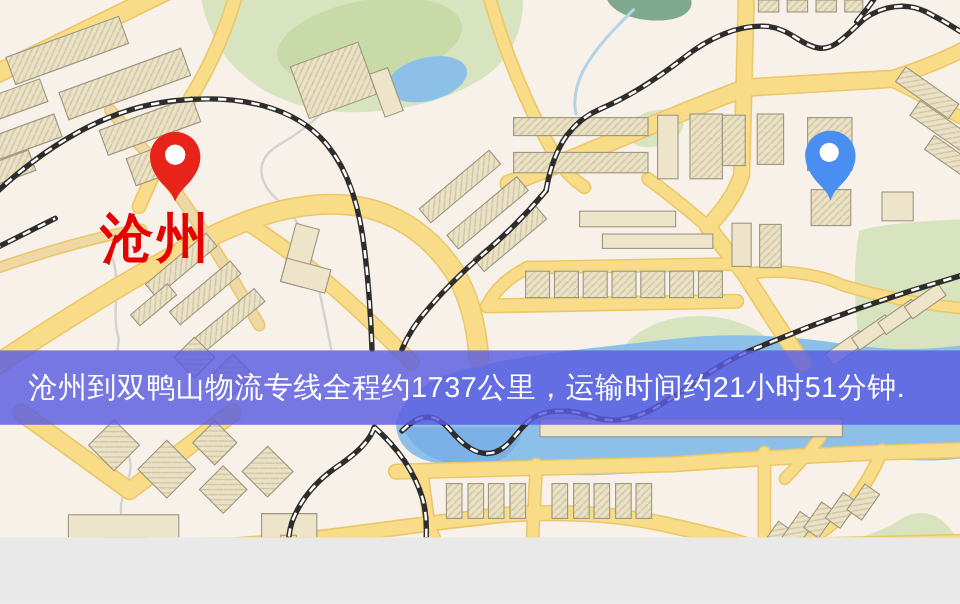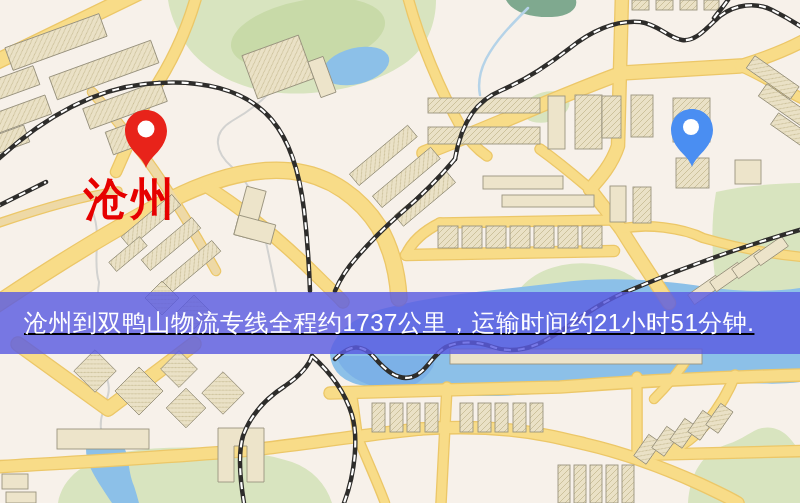--- a/index.html
+++ b/index.html
@@ -1,35 +1,35 @@
 <!DOCTYPE html>
 <html style="--map-bg: #f7f1ea; --road: #f8dc88; --road-edge: #ecc768; --road-tan: #eed9a6; --park: #d8e4bf; --park-dark: #c8daa8; --water: #8cc0e8; --water-deep: #7cb1e7; --pond: #7fa98f; --stream: #d2d2d0; --stream-blue: #b5d3e8; --railway: #2e2d2b; --rail-dash: #ffffff; --building: #ede4ca; --building-line: #9a947f; --banner-bg: rgba(90,92,226,0.82); --banner-text: #ffffff; --origin-pin: #e8231a; --origin-label: #e60000; --dest-pin: #4a8ef2; --dest-label: #2b3ccc;"><head>
 <meta charset="utf-8">
 <style>
   html,body{margin:0;padding:0;background:#e9e9e9;font-family:"Liberation Sans",sans-serif;}
-  .stage{position:relative;width:800px;height:503px;overflow:hidden;background:var(--map-bg,#f7f1ea);}
+  .stage{position:relative;width:800px;height:448px;overflow:hidden;background:var(--map-bg,#f7f1ea);}
   svg{display:block;position:absolute;left:0;top:0;}
   
   .park{fill:var(--park);stroke:none;}
   .park-dark{fill:var(--park-dark);}
   .water{fill:var(--water);}
   .water-deep{fill:var(--water-deep);}
   .pond{fill:var(--pond);}
   .stream{fill:none;stroke:var(--stream);stroke-width:2;stroke-linecap:round;}
   .stream-blue{fill:none;stroke:var(--stream-blue);stroke-width:2.5;stroke-linecap:round;}
   .rd{fill:none;stroke:var(--road);stroke-linecap:round;stroke-linejoin:round;}
   .rd.tan{stroke:var(--road-tan);}
   .rd-edge{fill:none;stroke:var(--road-edge);stroke-linecap:round;stroke-linejoin:round;}
   .bld{fill:var(--building);stroke:var(--building-line);stroke-width:0.9;}
   .bldh{fill:url(#hatch);stroke:var(--building-line);stroke-width:0.9;}
   .rl{fill:none;stroke:var(--railway);stroke-width:4.5;stroke-linecap:round;}
   .rl-dash{fill:none;stroke:var(--rail-dash);stroke-width:2.1;stroke-dasharray:7 7;stroke-linecap:butt;}
   
   .banner{position:absolute;left:0;right:0;top:292px;height:62px;display:flex;align-items:center;
-          padding-left:24px;box-sizing:border-box;background:var(--banner-bg);z-index:30;text-decoration:underline;}
+          padding-left:24px;box-sizing:border-box;background:var(--banner-bg);z-index:30;}
   .banner span{color:var(--banner-text);font-size:24px;letter-spacing:0.5px;white-space:nowrap;}
   .pin{position:absolute;z-index:20;cursor:pointer;}
   .pin.origin{left:124px;top:109px;}
   .pin.dest{left:670px;top:108px;}
   .place-label{position:absolute;z-index:25;font-weight:700;line-height:1;white-space:nowrap;
                font-size:44px;letter-spacing:2px;}
   .place-label.origin{left:84px;top:177px;color:var(--origin-label);}
   .place-label.dest{left:610px;top:178px;color:var(--dest-label);font-size:42px;}
 </style>
 </head>

